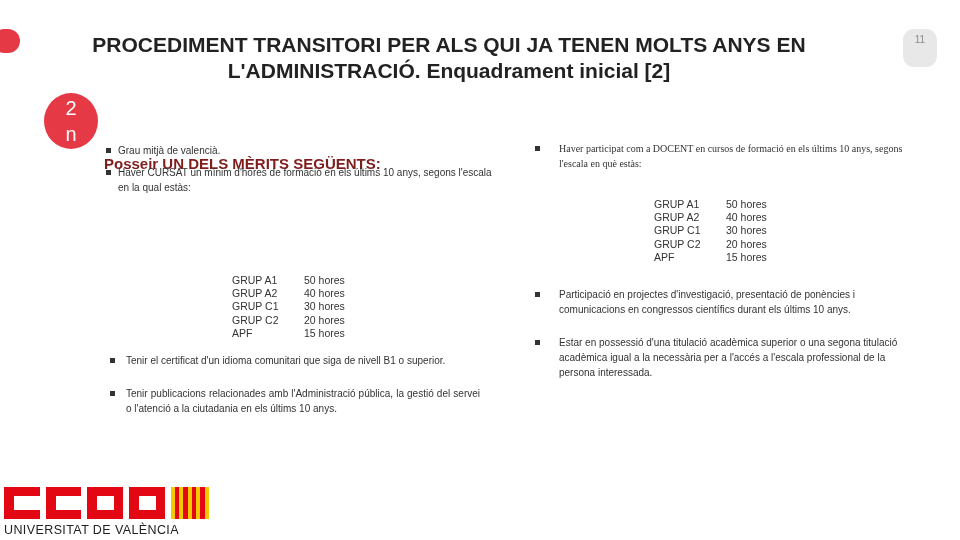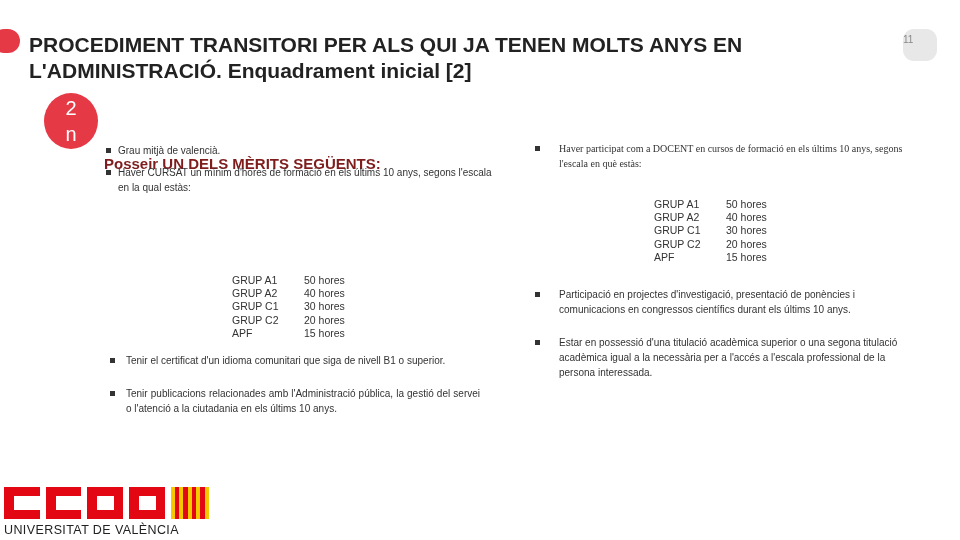--- a/index.html
+++ b/index.html
@@ -1,20 +1,20 @@
 <!DOCTYPE html>
 <html><head>
 <meta charset="utf-8">
 <style>
   html, body { margin:0; padding:0; }
   body { width:960px; height:540px; position:relative; background:#ffffff; overflow:hidden;
          font-family:"Liberation Sans", sans-serif; color:#333; }
   .title-dot { position:absolute; left:-8px; top:29px; width:28px; height:24px; border-radius:12px; background:#e63946; }
-  .title { position:absolute; left:29px; top:32px; width:840px; font-size:21px; font-weight:bold; color:#222; line-height:26px; margin:0; }
-  .page-num { position:absolute; left:903px; top:29px; width:34px; height:32px; border-radius:11px; background:#e8e8e8; color:#888; font-size:10px; line-height:22px; }
+  .title { position:absolute; left:29px; top:32px; width:840px; font-size:21px; font-weight:bold; color:#222; line-height:26px; margin:0;text-align:center; }
+  .page-num { position:absolute; left:903px; top:29px; width:34px; height:38px; border-radius:11px; background:#e8e8e8; color:#888; font-size:10px; text-align:center; line-height:22px; }
   .badge { position:absolute; left:44px; top:93px; width:54px; height:56px; border-radius:50%; background:#e63946; color:#fff; font-size:20px; text-align:center; line-height:26px; padding-top:2px; box-sizing:border-box; }
   .badge span { display:block; }
   .subtitle { position:absolute; left:104px; top:107px; font-size:15px; font-weight:bold; color:#7f1d1d;margin-top:48px; }
   ul.items { list-style:none; margin:0; padding:0; position:absolute; }
   ul.items li { position:relative; font-size:10px; line-height:15px; color:#333; }
   ul.items li .bullet { position:absolute; width:5px; height:5px; background:#333; top:5px; }
   .left-list { left:104px; top:143px; width:395px; }
   .left-list li { padding-left:14px; margin-bottom:7px; }
   .left-list li .bullet { left:2px; }
   .left-list2 { left:110px; top:353px; width:370px; }

